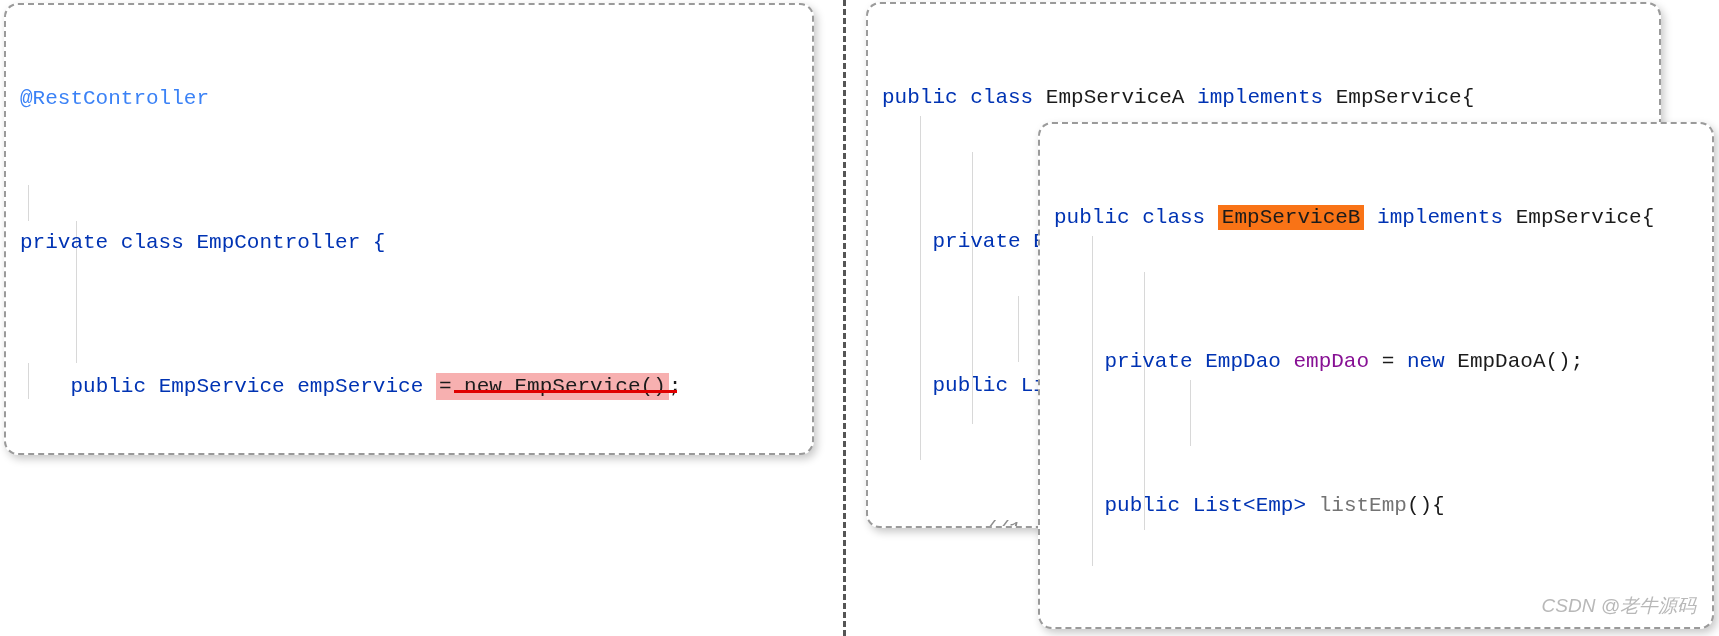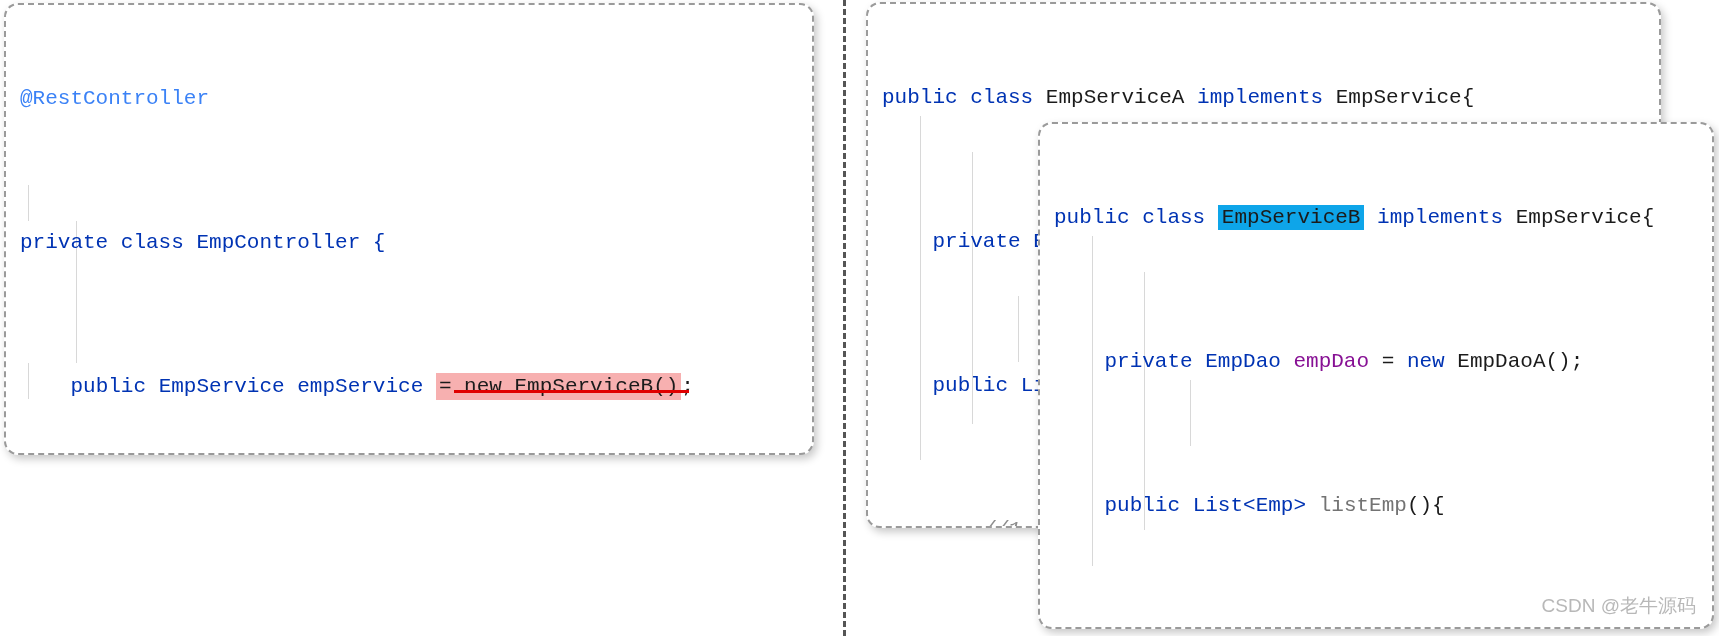--- a/index.html
+++ b/index.html
@@ -71,21 +71,21 @@
     background: #f7b0b0;
     padding: 2px 3px;
     position: relative;
   }
   .strike-line {
     position: absolute;
     background: #e00000;
     height: 3px;
   }
   .hl-name {
-    background: #0ea5e9;
+    background: #f97316;
     padding: 1px 4px;
   }
   .note-blue {
     position: absolute;
     color: #1111dd;
     font-family: "Liberation Sans", "DejaVu Sans", sans-serif;
     font-weight: bold;
     font-size: 17px;
     white-space: nowrap;
   }
@@ -98,39 +98,40 @@
     white-space: nowrap;
   }
 
   
   .watermark {
     position: absolute;
     color: #b8b8b8;
     font-family: "Liberation Sans", "DejaVu Sans", sans-serif;
     font-size: 19px;
     white-space: nowrap;
+    font-style: italic;
   }
 </style>
 </head>
 <body>
 
 <div class="divider" style="left:843px;"></div>
 
 <div class="panel" style="left:4px; top:3px; width:810px; height:452px;">
   <div class="panel-inner">
     <div class="guide" style="left:22px; top:180px; height:36px;"></div>
     <div class="guide" style="left:22px; top:358px; height:36px;"></div>
     <div class="guide" style="left:70px; top:216px; height:142px;"></div>
 
     <div class="code" style="position:absolute; left:14px; top:4px;">
       <span class="line"><span class="ann">@RestController</span></span>
 
       <span class="line"><span class="kw">private class EmpController {</span></span>
 
-      <span class="line">    <span class="kw">public EmpService empService </span><span class="hl-strike"><span>= new EmpServiceB()</span><span class="strike-line" style="left:18px; right:-8px; top:17px;"></span></span><span>;</span></span>
+      <span class="line">    <span class="kw">public EmpService empService </span><span class="hl-strike"><span>= new EmpService()</span><span class="strike-line" style="left:18px; right:-8px; top:17px;"></span></span><span>;</span></span>
 
       
 
       
 
       
 
       
 
       

